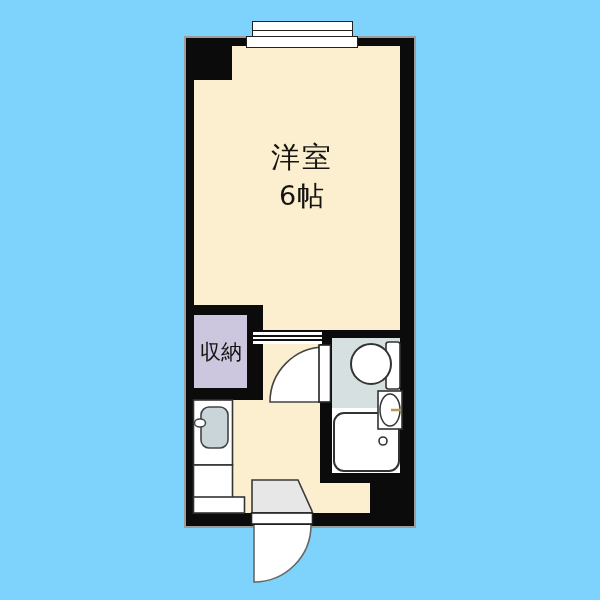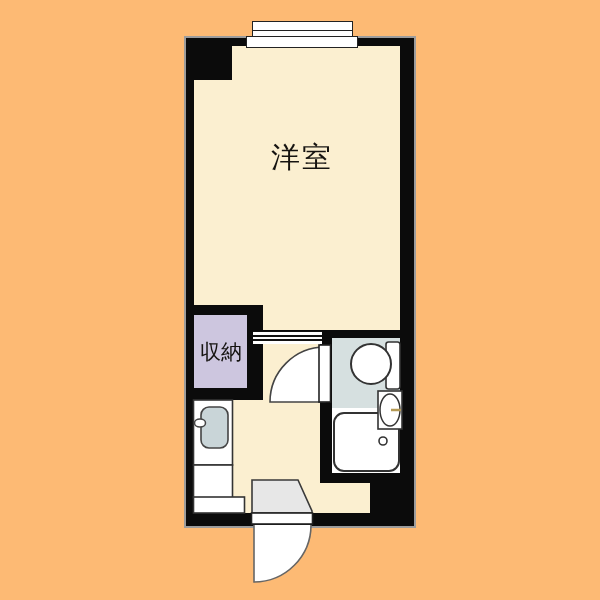--- a/index.html
+++ b/index.html
@@ -1,17 +1,17 @@
 <!DOCTYPE html>
 <html><head>
 <meta charset="utf-8">
 <style>
   html,body{margin:0;padding:0;background:#fff;}
   .canvas{
-    position:relative;width:600px;height:600px;background:#fdba74;overflow:hidden;
+    position:relative;width:600px;height:600px;background:#7dd3fc;overflow:hidden;
     font-family:"DejaVu Sans",sans-serif;
   }
   .abs{position:absolute;}
   .slab{
     left:186px;top:38px;width:228px;height:488px;
     background:#0b0b0b;
     box-shadow:0 0 0 2px #9c9c9c;
   }
   .room{position:absolute;}
   .cream{background:#FBEFD0;}
@@ -83,15 +83,16 @@
     <rect x="193.5" y="497" width="51" height="16" fill="#ffffff" stroke="#333" stroke-width="1.6"></rect>
     <rect x="201" y="407" width="27" height="41" rx="8" fill="#C9D5D8" stroke="#444" stroke-width="1.6"></rect>
     <ellipse cx="200" cy="423" rx="5.5" ry="4" fill="#ffffff" stroke="#444" stroke-width="1.5"></ellipse>
 
     <polygon points="252,480 298,480 312,511 312,513 252,513" fill="#E7E7E7" stroke="#3a3a3a" stroke-width="1.6"></polygon>
     <rect x="251.5" y="513" width="61" height="11" fill="#ffffff" stroke="#222" stroke-width="1.6"></rect>
     <path d="M 311,525 A 57,57 0 0 1 254,582 L 254,525" fill="#ffffff" stroke="#666" stroke-width="1.6"></path>
   </svg>
 
   <div class="lbl lbl-room" style="top:143px">洋室</div>
+  <div class="lbl lbl-size" style="top:182px">6帖</div>
   <div class="lbl lbl-closet" style="top:342px">収納</div>
 
 </div>
 
 </body></html>

